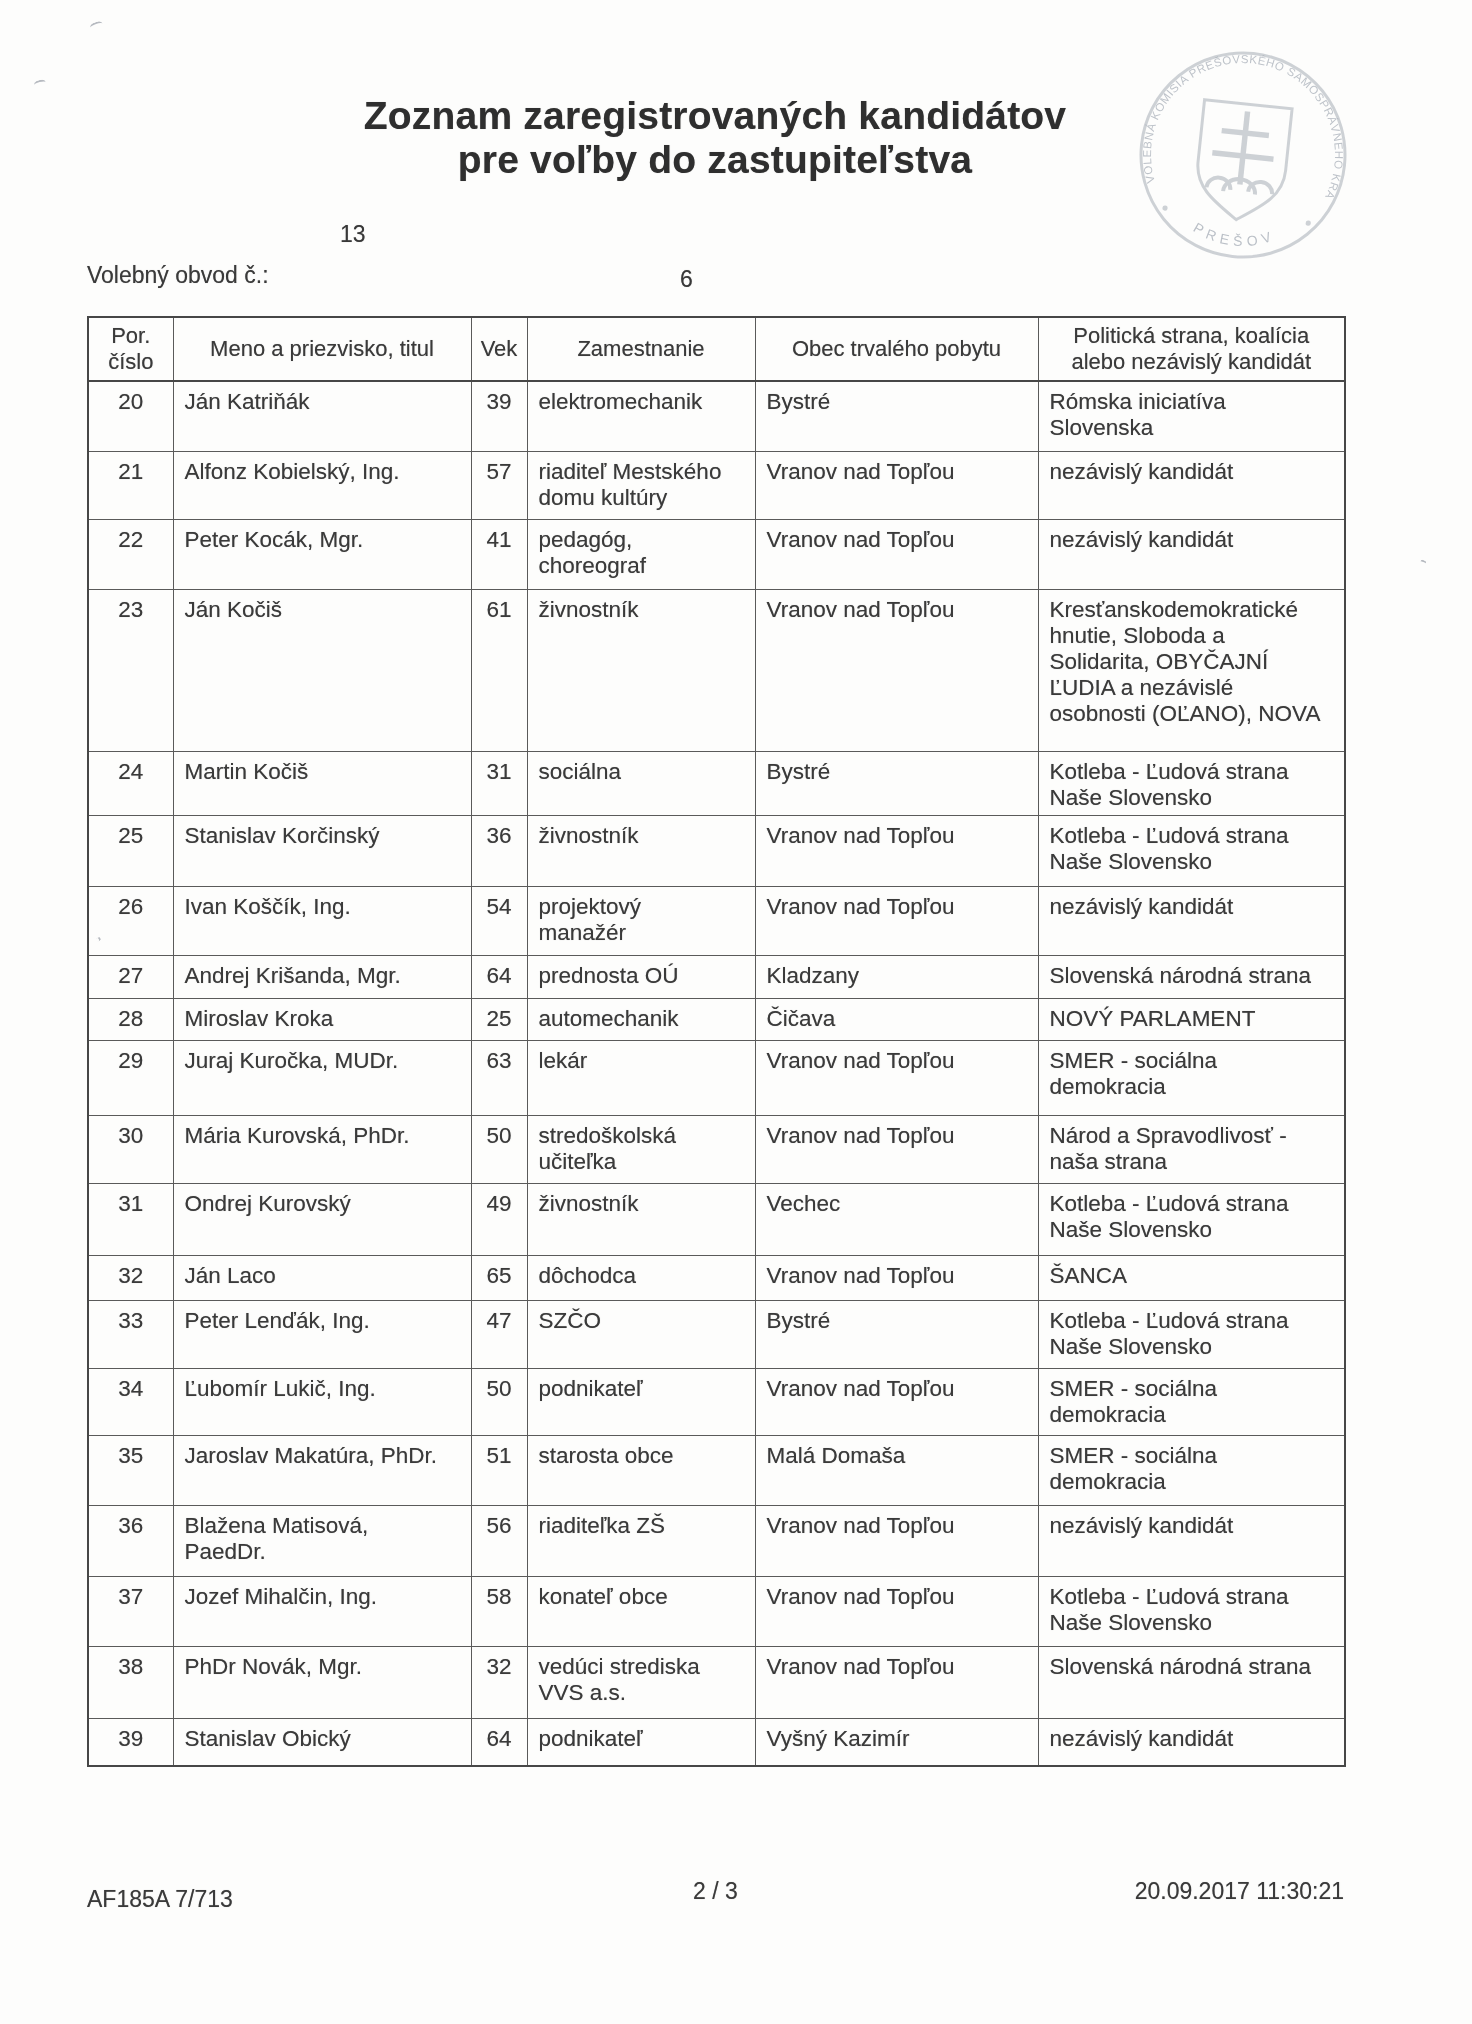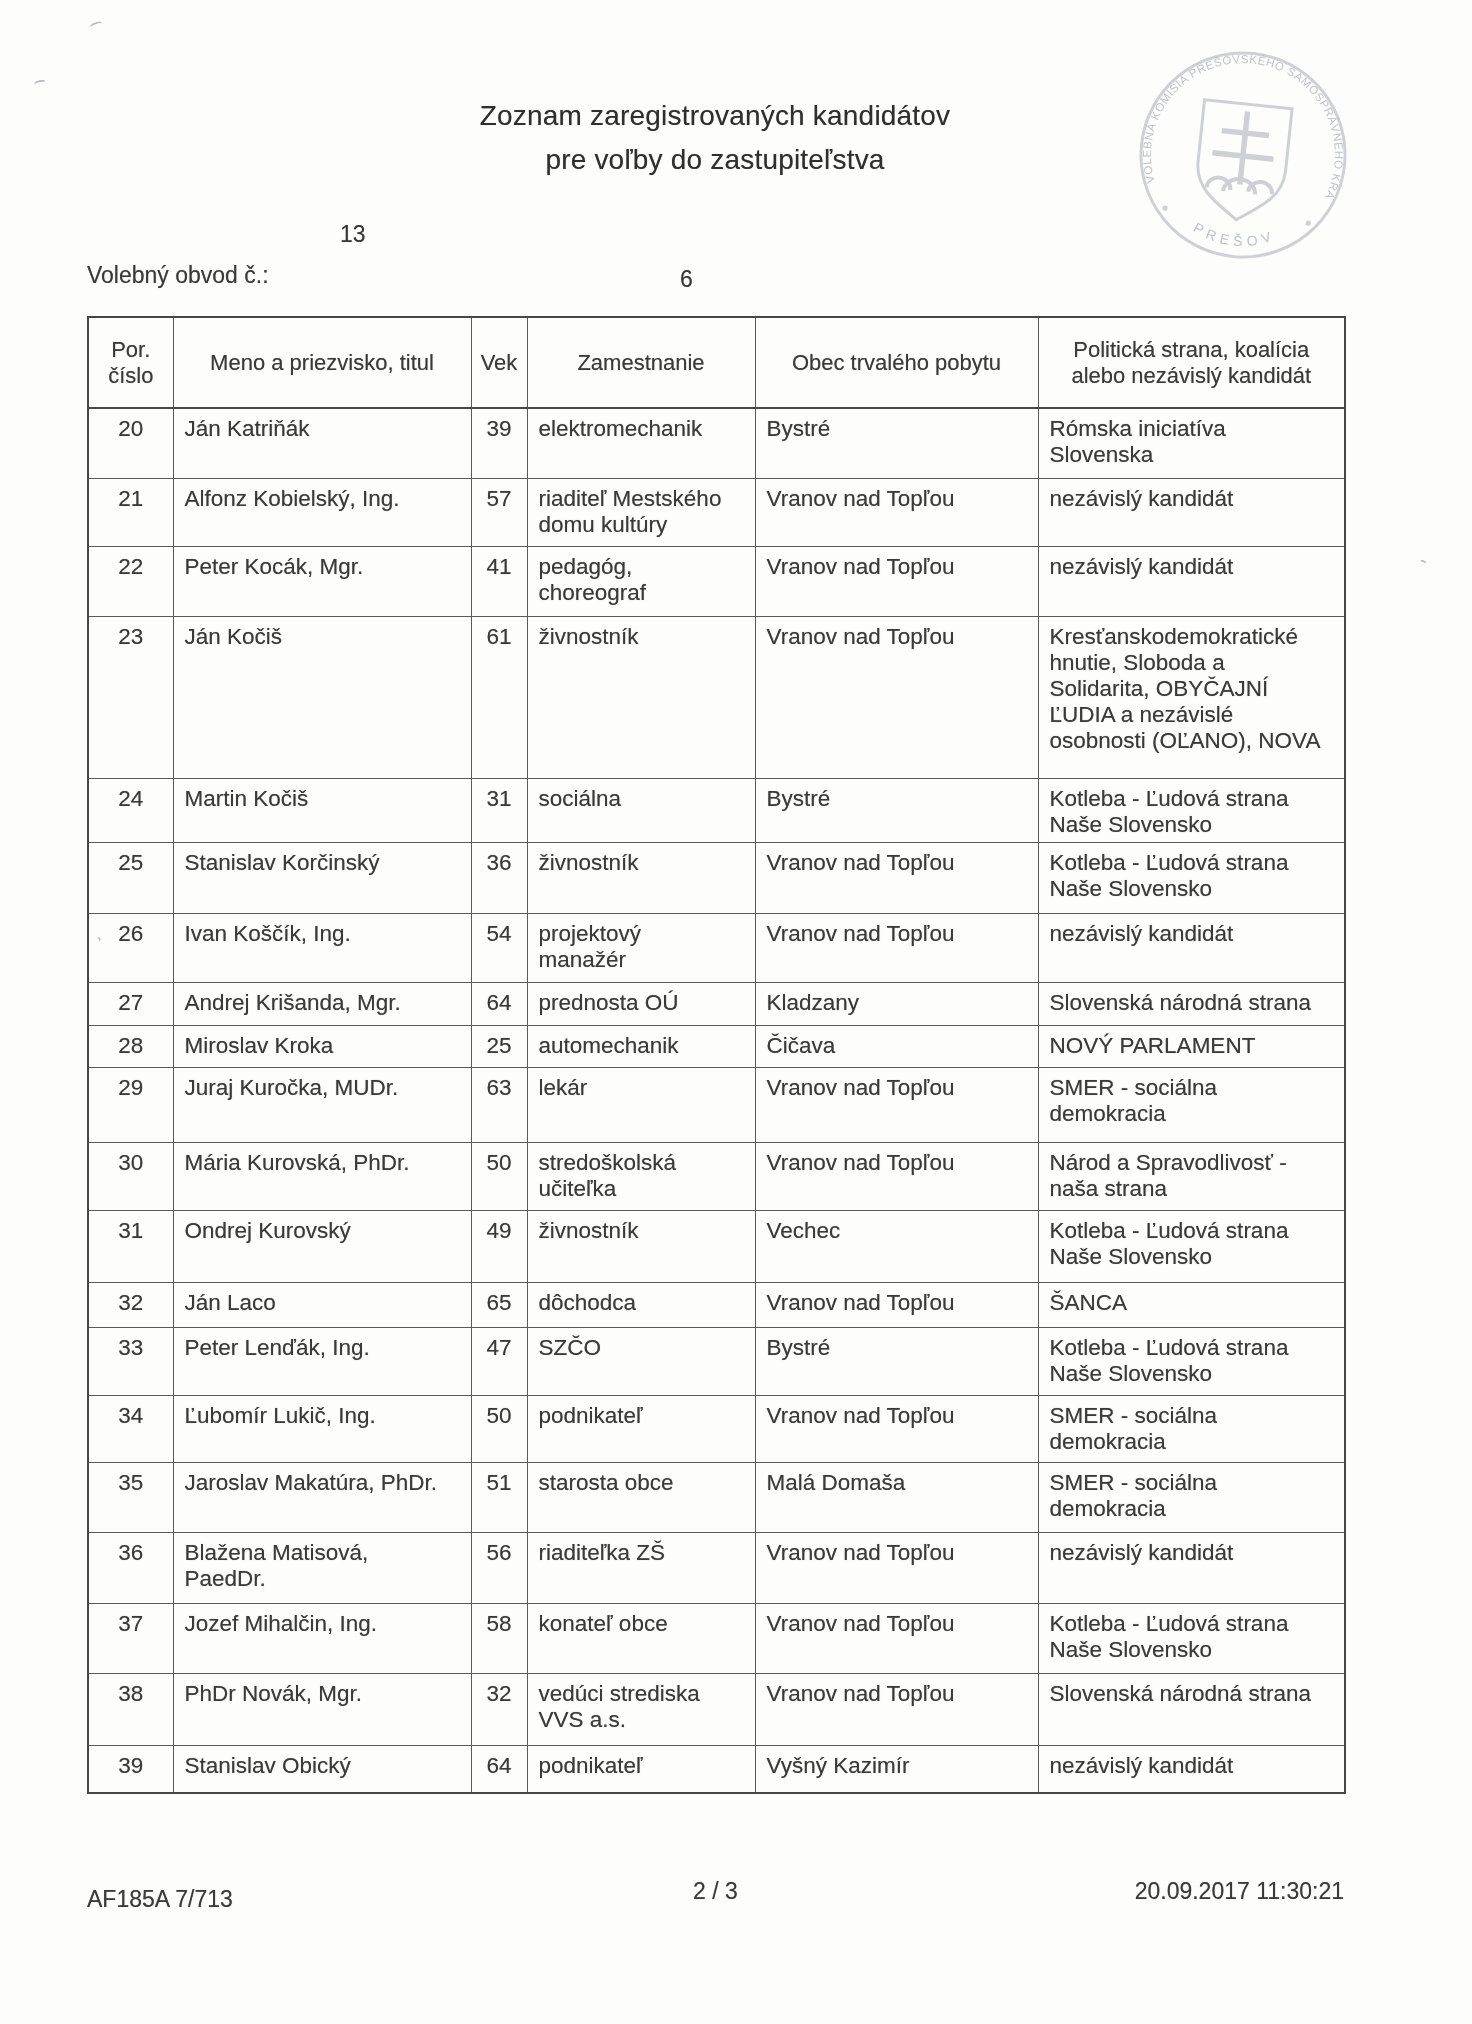--- a/index.html
+++ b/index.html
@@ -8,21 +8,21 @@
     width:1472px;height:2024px;
     background:#fdfdfc;
     font-family:"Liberation Sans","DejaVu Sans",sans-serif;
     color:#383838;
     overflow:hidden;
   }
   .scan-text{ text-shadow:0 0 0.7px rgba(70,70,70,.55); }
 
   .title{
     position:absolute; left:85px; top:94px; width:1260px;
-    text-align:center; font-size:28px; font-weight:normal; line-height:44px;
+    text-align:center; font-size:39px; font-weight:bold; line-height:44px;
     color:#2f2f2f; letter-spacing:.2px;
   }
 
   .meta-line{ position:absolute; left:87px; font-size:23px; color:#3a3a3a; }
   .meta-line .label{ }
   .district-value{ position:absolute; left:340px; top:221px; font-size:23px; }
   .deputies-value{ position:absolute; left:680px; top:266px; font-size:23px; }
 
   table.cand{
     position:absolute; left:87px; top:316px;
@@ -111,21 +111,21 @@
   <table class="cand scan-text">
     <colgroup>
       <col style="width:85px">
         <col style="width:298px">
         <col style="width:56px">
       <col style="width:228px">
         <col style="width:283px">
         <col style="width:307px">
     </colgroup>
     <thead>
-      <tr style="height:91px">
+      <tr style="height:64px">
         <th>Por.
 číslo</th>
         <th>Meno a priezvisko, titul</th>
         <th>Vek</th>
         <th>Zamestnanie</th>
         <th>Obec trvalého pobytu</th>
         <th>Politická strana, koalícia
 alebo nezávislý kandidát</th>
       </tr>
     </thead>

